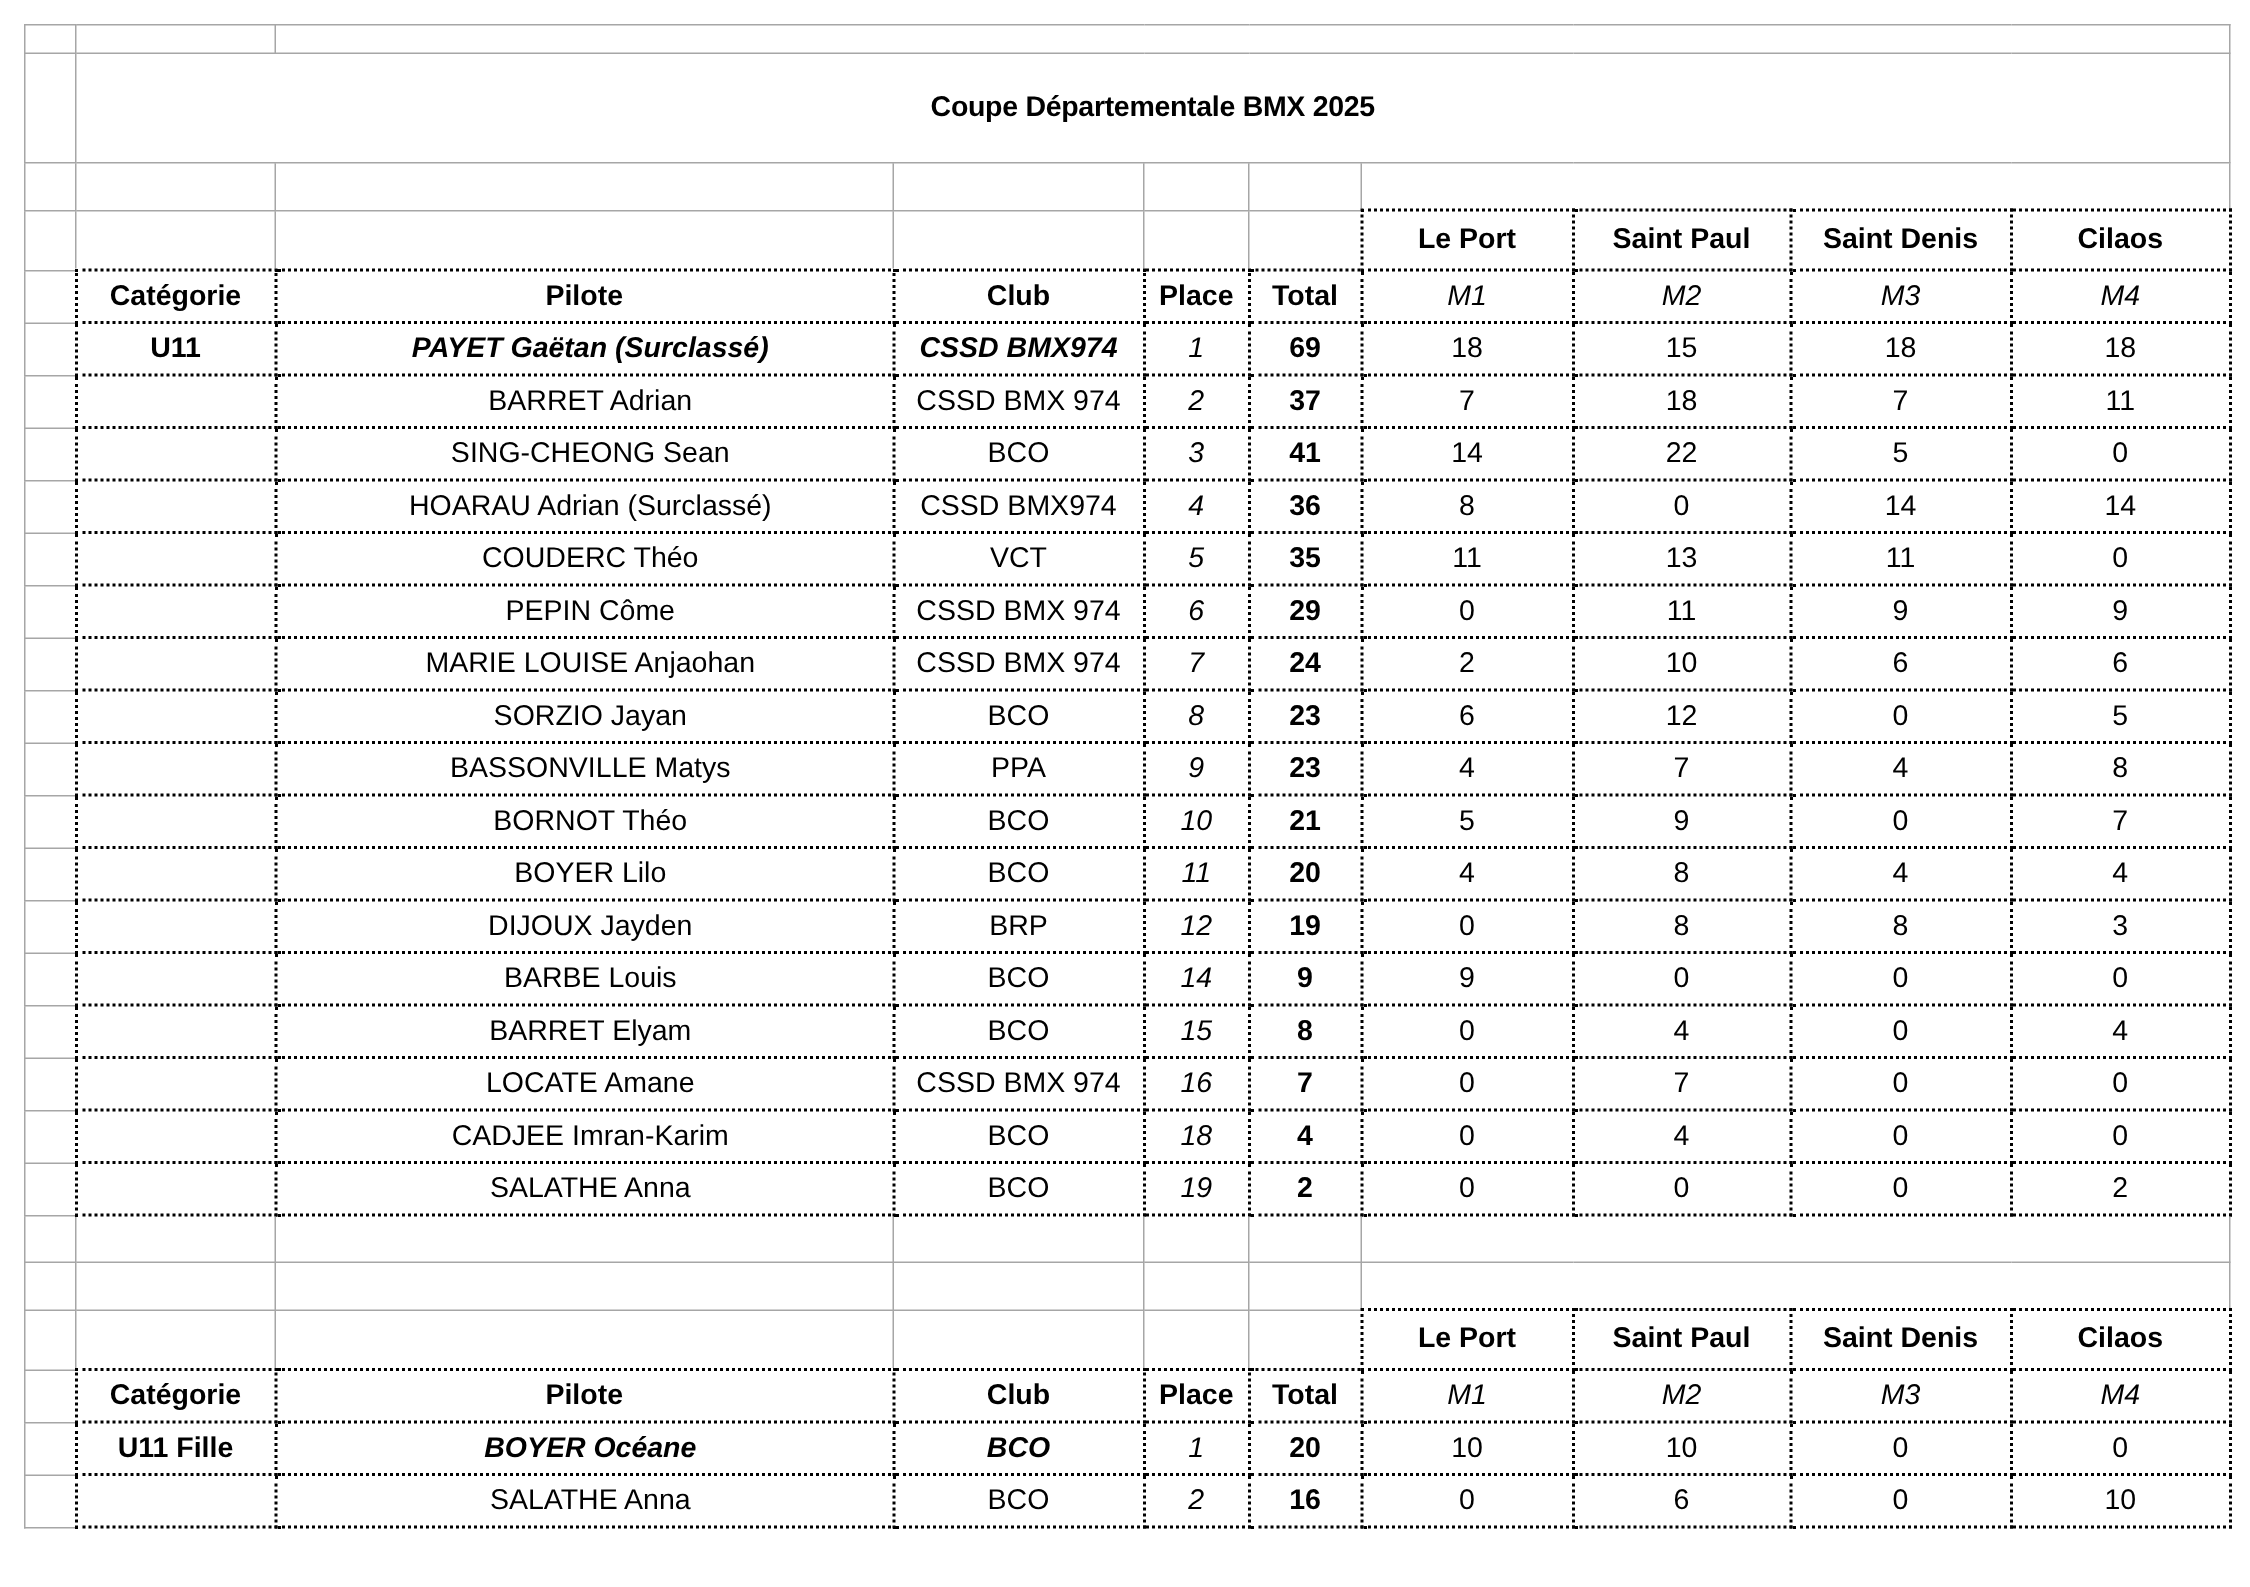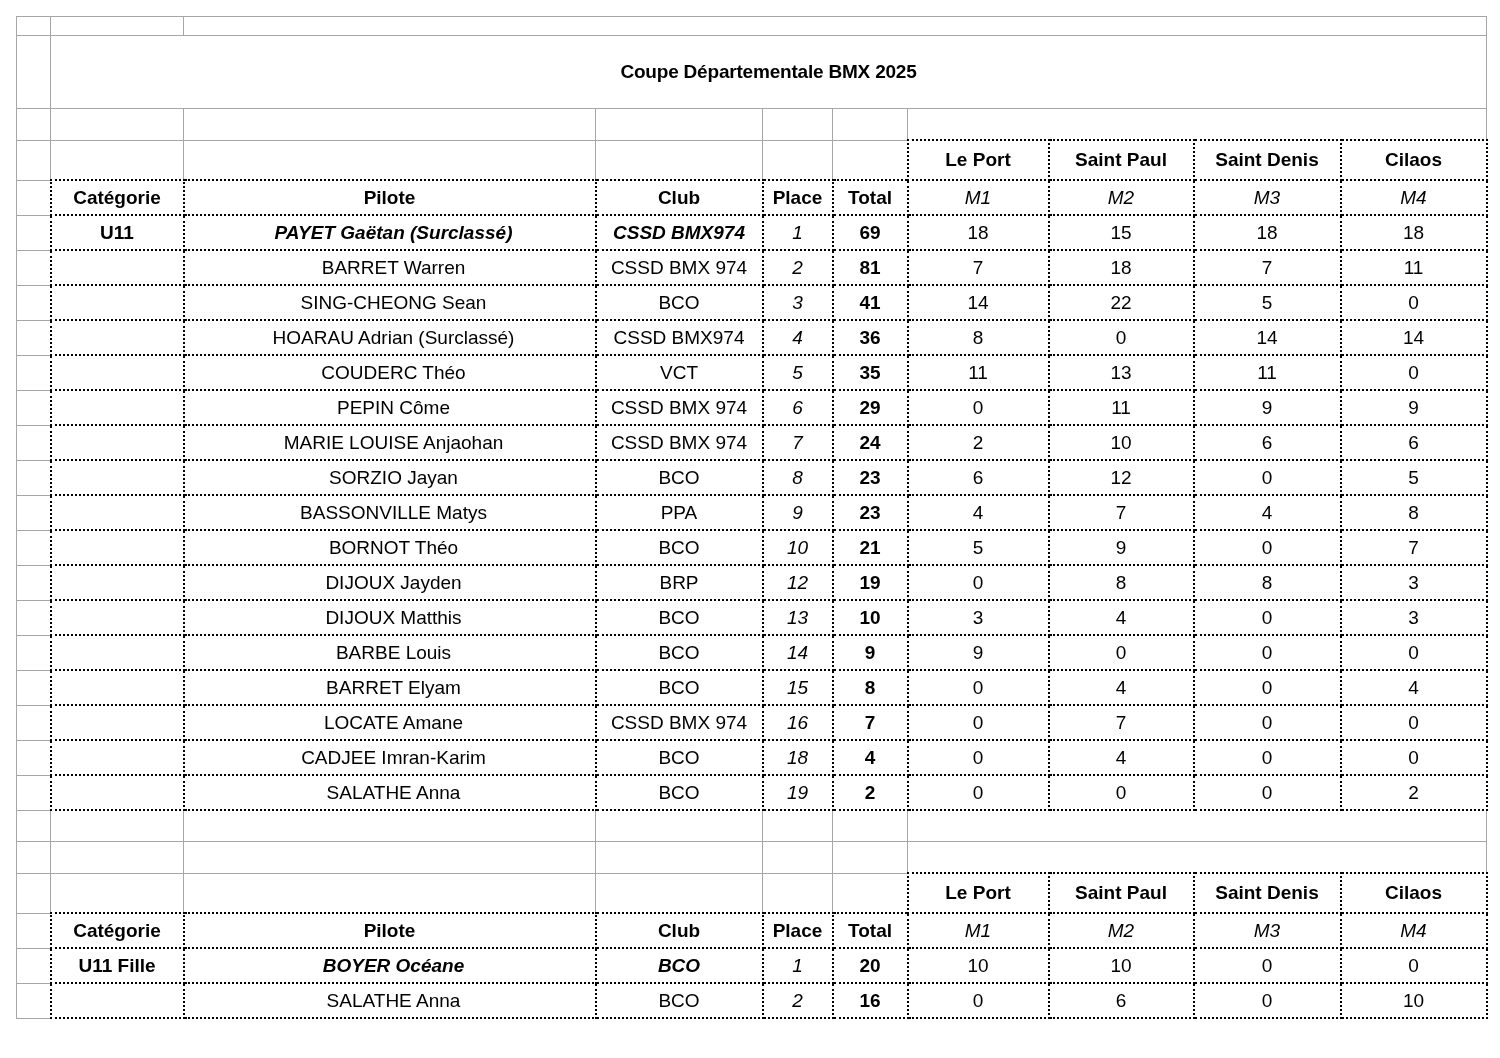--- a/index.html
+++ b/index.html
@@ -164,24 +164,24 @@
           <td class="d place" style="height:33px">1</td>
           <td class="d total" style="height:33px">69</td>
           <td class="d" style="height:33px">18</td>
           <td class="d" style="height:33px">15</td>
           <td class="d" style="height:33px">18</td>
           <td class="d" style="height:33px">18</td>
         </tr>
         <tr>
           <td class="gl gr gt gb" style="height:33px"></td>
           <td class="d cat" style="height:33px"></td>
-          <td class="d pilote" style="height:33px">BARRET Warren</td>
+          <td class="d pilote" style="height:33px">BARRET Adrian</td>
           <td class="d club" style="height:33px">CSSD BMX 974</td>
           <td class="d place" style="height:33px">2</td>
-          <td class="d total" style="height:33px">81</td>
+          <td class="d total" style="height:33px">37</td>
           <td class="d" style="height:33px">7</td>
           <td class="d" style="height:33px">18</td>
           <td class="d" style="height:33px">7</td>
           <td class="d" style="height:33px">11</td>
         </tr>
         <tr>
           <td class="gl gr gt gb" style="height:33px"></td>
           <td class="d cat" style="height:33px"></td>
           <td class="d pilote" style="height:33px">SING-CHEONG Sean</td>
           <td class="d club" style="height:33px">BCO</td>
@@ -272,39 +272,39 @@
           <td class="d place" style="height:33px">10</td>
           <td class="d total" style="height:33px">21</td>
           <td class="d" style="height:33px">5</td>
           <td class="d" style="height:33px">9</td>
           <td class="d" style="height:33px">0</td>
           <td class="d" style="height:33px">7</td>
         </tr>
         <tr>
           <td class="gl gr gt gb" style="height:33px"></td>
           <td class="d cat" style="height:33px"></td>
+          <td class="d pilote" style="height:33px">BOYER Lilo</td>
+          <td class="d club" style="height:33px">BCO</td>
+          <td class="d place" style="height:33px">11</td>
+          <td class="d total" style="height:33px">20</td>
+          <td class="d" style="height:33px">4</td>
+          <td class="d" style="height:33px">8</td>
+          <td class="d" style="height:33px">4</td>
+          <td class="d" style="height:33px">4</td>
+        </tr>
+        <tr>
+          <td class="gl gr gt gb" style="height:33px"></td>
+          <td class="d cat" style="height:33px"></td>
           <td class="d pilote" style="height:33px">DIJOUX Jayden</td>
           <td class="d club" style="height:33px">BRP</td>
           <td class="d place" style="height:33px">12</td>
           <td class="d total" style="height:33px">19</td>
           <td class="d" style="height:33px">0</td>
           <td class="d" style="height:33px">8</td>
           <td class="d" style="height:33px">8</td>
-          <td class="d" style="height:33px">3</td>
-        </tr>
-        <tr>
-          <td class="gl gr gt gb" style="height:33px"></td>
-          <td class="d cat" style="height:33px"></td>
-          <td class="d pilote" style="height:33px">DIJOUX Matthis</td>
-          <td class="d club" style="height:33px">BCO</td>
-          <td class="d place" style="height:33px">13</td>
-          <td class="d total" style="height:33px">10</td>
-          <td class="d" style="height:33px">3</td>
-          <td class="d" style="height:33px">4</td>
-          <td class="d" style="height:33px">0</td>
           <td class="d" style="height:33px">3</td>
         </tr>
         <tr>
           <td class="gl gr gt gb" style="height:33px"></td>
           <td class="d cat" style="height:33px"></td>
           <td class="d pilote" style="height:33px">BARBE Louis</td>
           <td class="d club" style="height:33px">BCO</td>
           <td class="d place" style="height:33px">14</td>
           <td class="d total" style="height:33px">9</td>
           <td class="d" style="height:33px">9</td>

